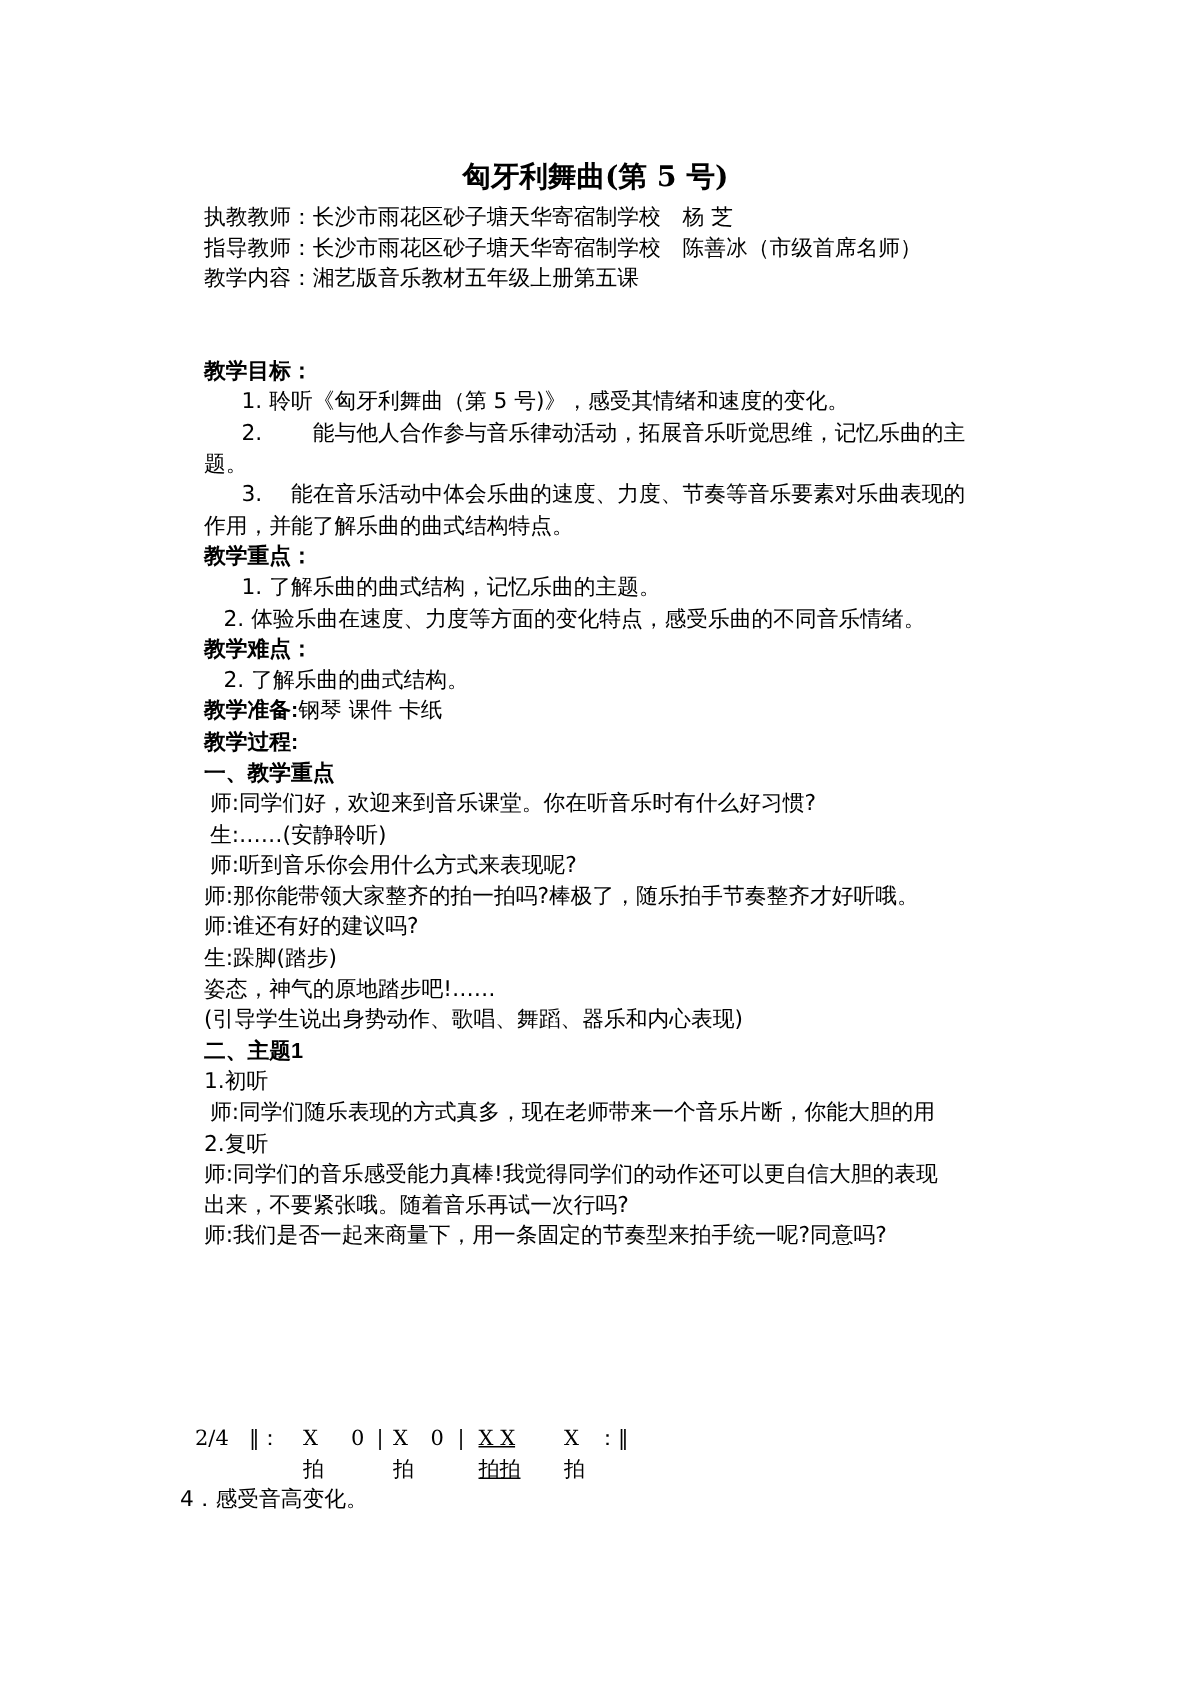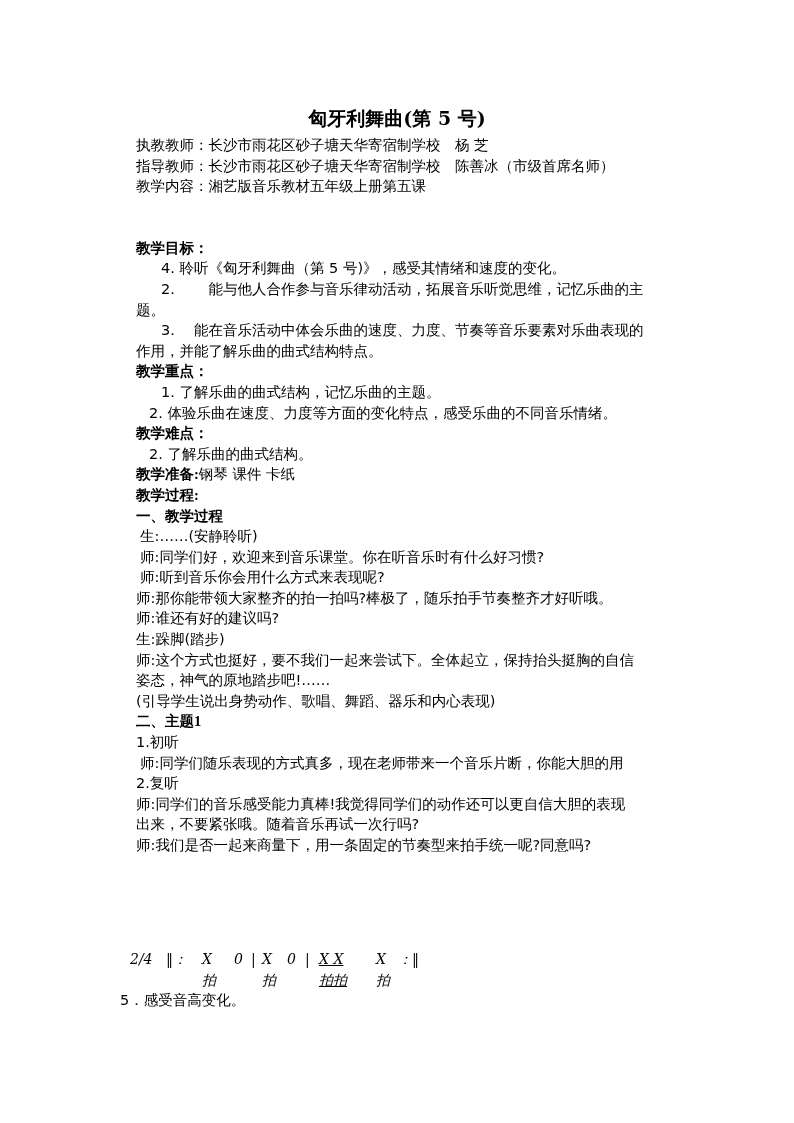--- a/index.html
+++ b/index.html
@@ -5,68 +5,67 @@
   html, body { margin: 0; padding: 0; background: #ffffff; }
   body { width: 794px; height: 1123px; position: relative; overflow: hidden;
          font-family: "DejaVu Sans", "Liberation Sans", sans-serif; color: #000; }
   .page { position: absolute; left: 0; top: 0; width: 654px; height: 1123px; }
   .title { position: absolute; top: 106px; left: 0; width: 794px; text-align: center;
            font-family: "DejaVu Serif", "Liberation Serif", serif; font-weight: bold;
            font-size: 19px; line-height: 24px; }
   .body { position: absolute; left: 120px; top: 135px; width: 560px;
           font-size: 14.5px; line-height: 20.6px; margin-left: 16px; }
   .line { white-space: nowrap; height: 20.6px; }
-  .b { font-weight: bold; font-family: Liberation Serif, serif; }
+  .b { font-weight: bold; font-family: Liberation Sans, sans-serif; }
   .gap { height: 41px; }
   .i1 { padding-left: 25px; }
   .i2 { padding-left: 13px; }
   .i05 { padding-left: 4px; }
   .rhythm { position: absolute; left: 130px; top: 949px; font-family: "DejaVu Serif", "Liberation Serif", serif;
             font-size: 14px; line-height: 20.6px; }
-  .rhythm span { position: absolute; white-space: nowrap; font-style: italic; }
+  .rhythm span { position: absolute; white-space: nowrap; }
   .ul { text-decoration: underline; text-align: center; }
   .step4 { position: absolute; left: 120px; top: 990px; font-size: 14.5px; line-height: 20.6px; white-space: nowrap; }
 </style>
 </head>
 <body>
 
 <div class="page">
   <div class="title">匈牙利舞曲(第 5 号)</div>
 
   <div class="body">
     <div class="line">执教教师：长沙市雨花区砂子塘天华寄宿制学校　杨 芝</div>
     <div class="line">指导教师：长沙市雨花区砂子塘天华寄宿制学校　陈善冰（市级首席名师）</div>
     <div class="line">教学内容：湘艺版音乐教材五年级上册第五课</div>
     <div class="gap"></div>
 
     <div class="line b">教学目标：</div>
-    <div class="line i1">4. 聆听《匈牙利舞曲（第 5 号)》，感受其情绪和速度的变化。</div>
+    <div class="line i1">1. 聆听《匈牙利舞曲（第 5 号)》，感受其情绪和速度的变化。</div>
     <div class="line i1">2.　　 能与他人合作参与音乐律动活动，拓展音乐听觉思维，记忆乐曲的主</div>
     <div class="line">题。</div>
     <div class="line i1">3.　 能在音乐活动中体会乐曲的速度、力度、节奏等音乐要素对乐曲表现的</div>
     <div class="line">作用，并能了解乐曲的曲式结构特点。</div>
 
     <div class="line b">教学重点：</div>
     <div class="line i1">1. 了解乐曲的曲式结构，记忆乐曲的主题。</div>
     <div class="line i2">2. 体验乐曲在速度、力度等方面的变化特点，感受乐曲的不同音乐情绪。</div>
 
     <div class="line b">教学难点：</div>
     <div class="line i2">2. 了解乐曲的曲式结构。</div>
 
     <div class="line"><span class="b">教学准备:</span><span>钢琴  课件  卡纸</span></div>
     <div class="line b">教学过程:</div>
 
-    <div class="line b">一、教学过程</div>
+    <div class="line b">一、教学重点</div>
+    <div class="line i05">师:同学们好，欢迎来到音乐课堂。你在听音乐时有什么好习惯?</div>
     <div class="line i05">生:……(安静聆听)</div>
-    <div class="line i05">师:同学们好，欢迎来到音乐课堂。你在听音乐时有什么好习惯?</div>
     <div class="line i05">师:听到音乐你会用什么方式来表现呢?</div>
     <div class="line">师:那你能带领大家整齐的拍一拍吗?棒极了，随乐拍手节奏整齐才好听哦。</div>
     <div class="line">师:谁还有好的建议吗?</div>
     <div class="line">生:跺脚(踏步)</div>
-    <div class="line">师:这个方式也挺好，要不我们一起来尝试下。全体起立，保持抬头挺胸的自信</div>
     <div class="line">姿态，神气的原地踏步吧!……</div>
     <div class="line">(引导学生说出身势动作、歌唱、舞蹈、器乐和内心表现)</div>
 
     <div class="line b">二、主题1</div>
     <div class="line">1.初听</div>
     <div class="line i05">师:同学们随乐表现的方式真多，现在老师带来一个音乐片断，你能大胆的用</div>
     <div class="line">2.复听</div>
     <div class="line">师:同学们的音乐感受能力真棒!我觉得同学们的动作还可以更自信大胆的表现</div>
     <div class="line">出来，不要紧张哦。随着音乐再试一次行吗?</div>
     <div class="line">师:我们是否一起来商量下，用一条固定的节奏型来拍手统一呢?同意吗?</div>
@@ -84,14 +83,14 @@
     <span class="ul" style="left:189px;top:0px;padding-right:8px">X X</span>
     <span style="left:246px;top:0px">X</span>
     <span style="left:268px;top:0px">：‖</span>
 
     <span style="left:72px;top:21px;font-family:'DejaVu Sans',sans-serif">拍</span>
     <span style="left:132px;top:21px;font-family:'DejaVu Sans',sans-serif">拍</span>
     <span class="ul" style="left:189px;top:21px;padding-right:6px;font-family:'DejaVu Sans',sans-serif">拍拍</span>
     <span style="left:246px;top:21px;font-family:'DejaVu Sans',sans-serif">拍</span>
   </div>
 
-  <div class="step4">5．感受音高变化。</div>
+  <div class="step4">4．感受音高变化。</div>
 </div>
 
 </body></html>

